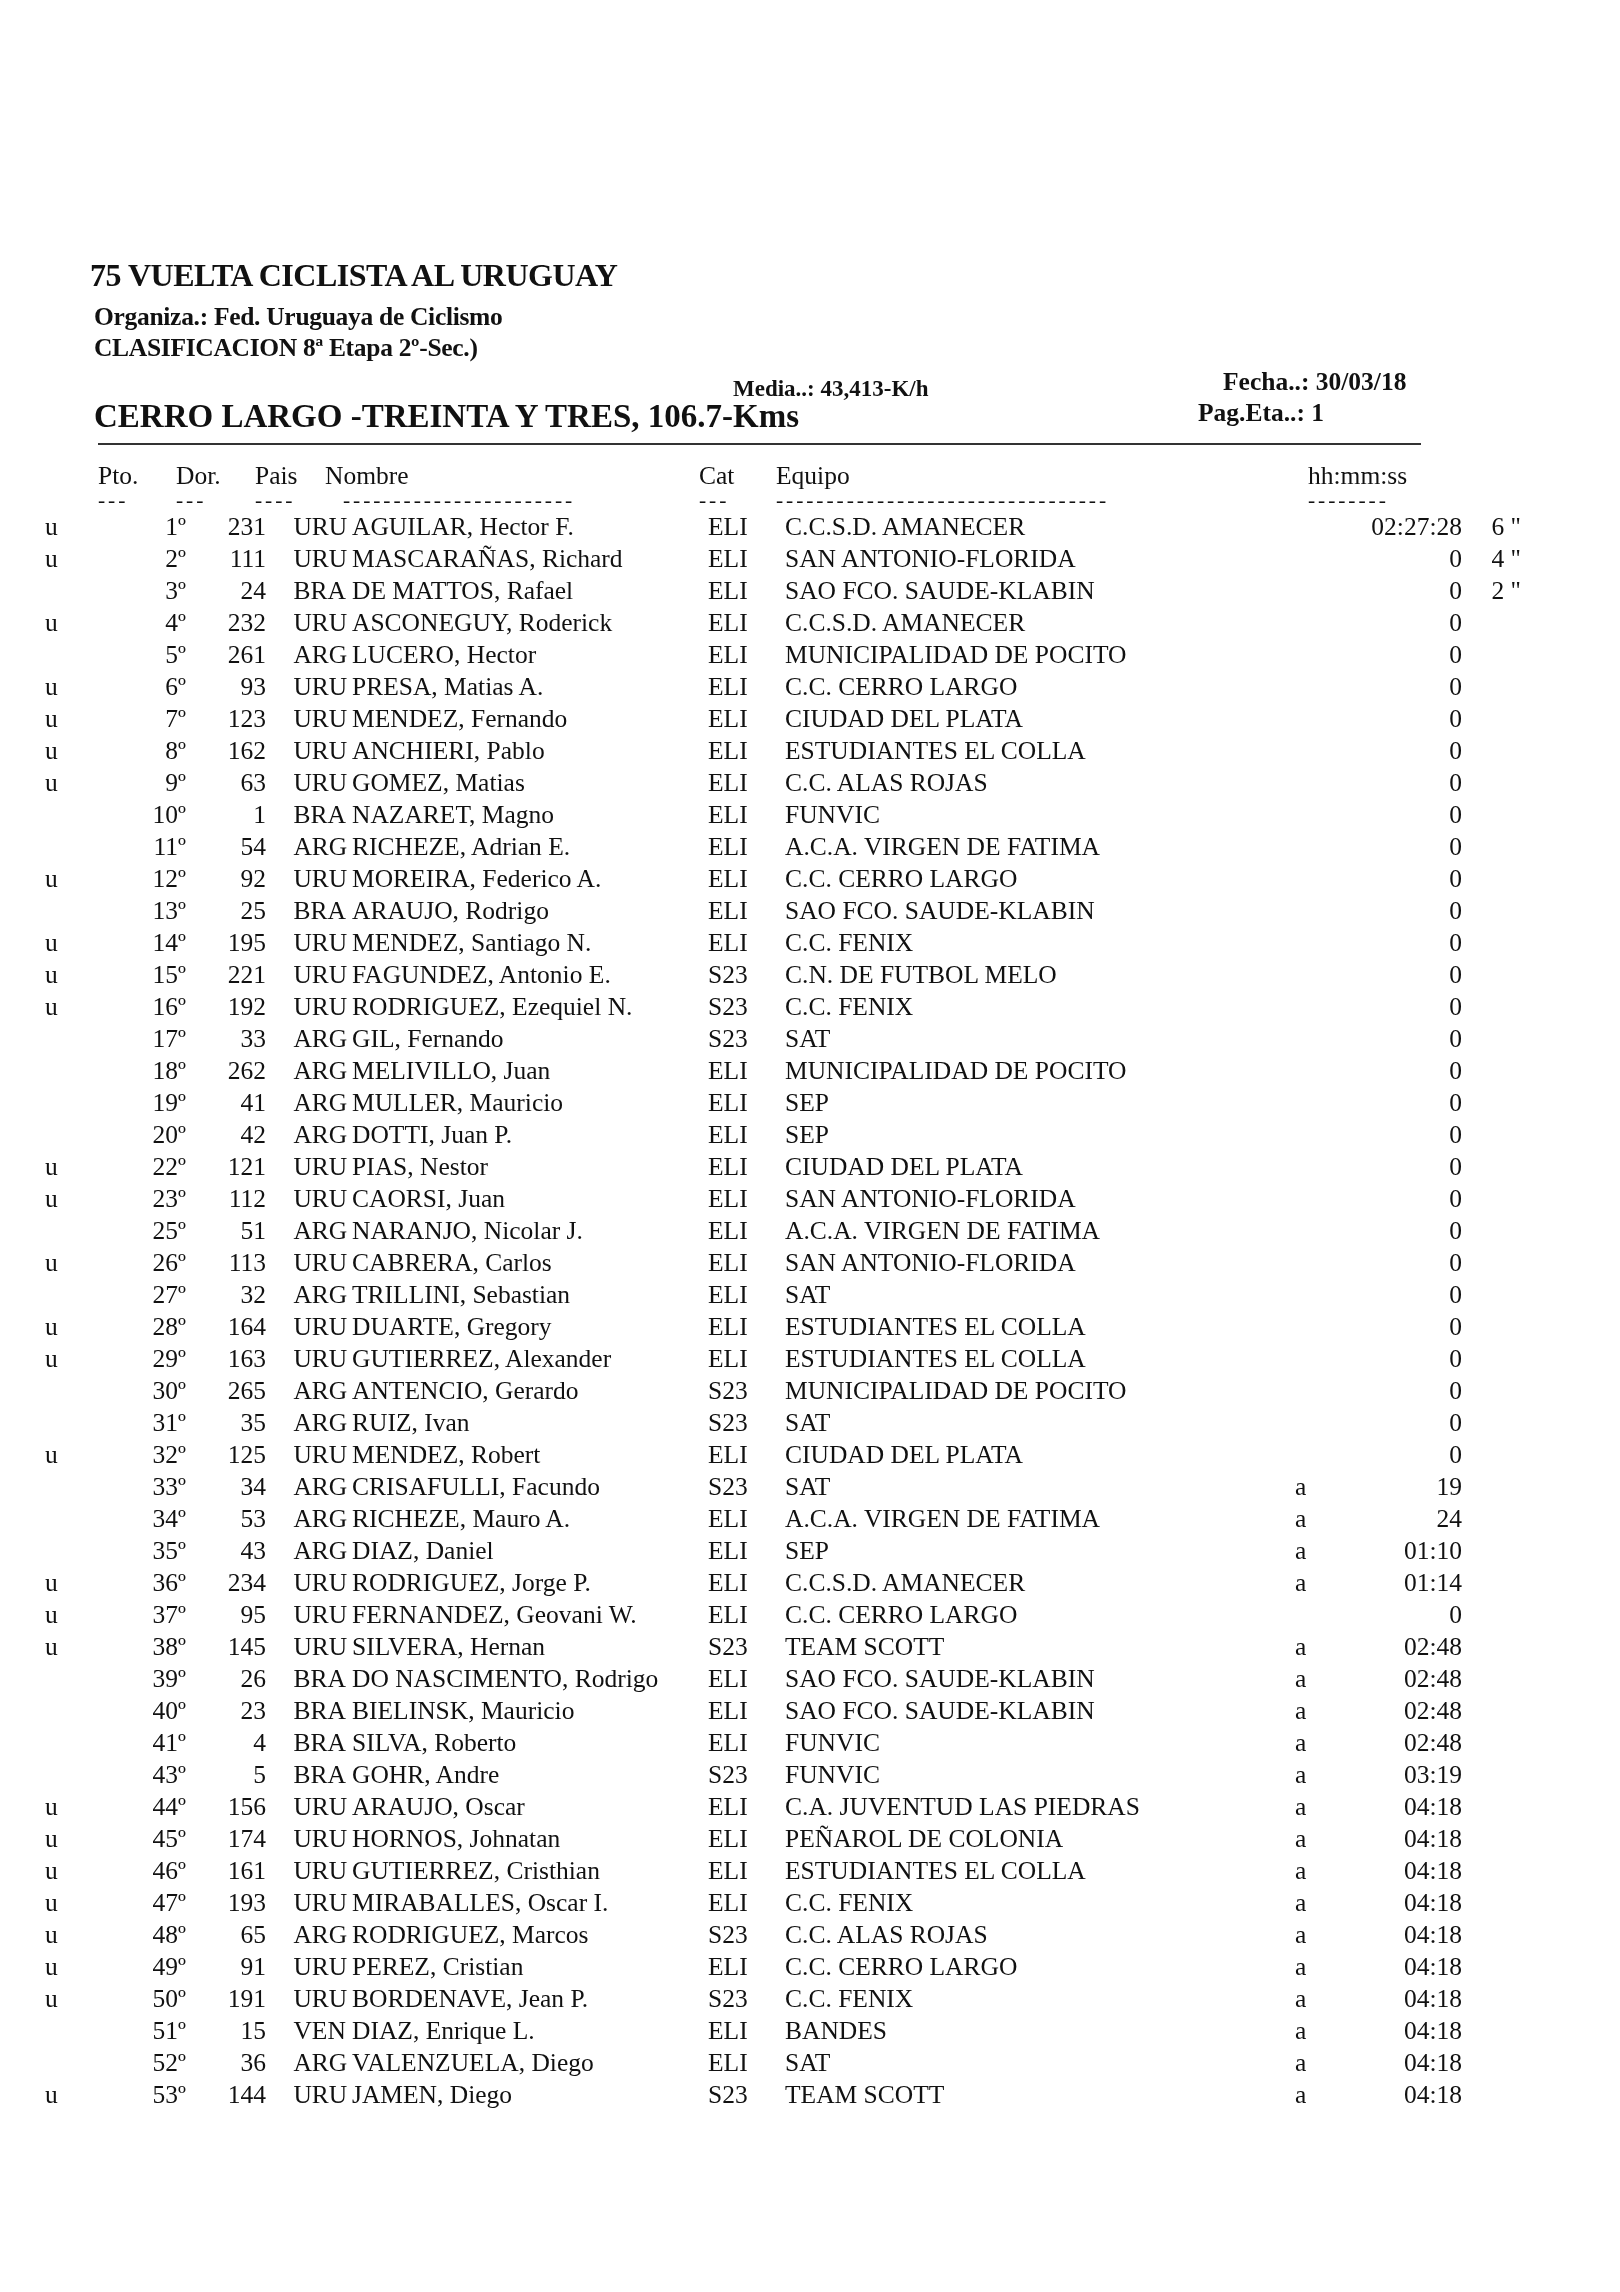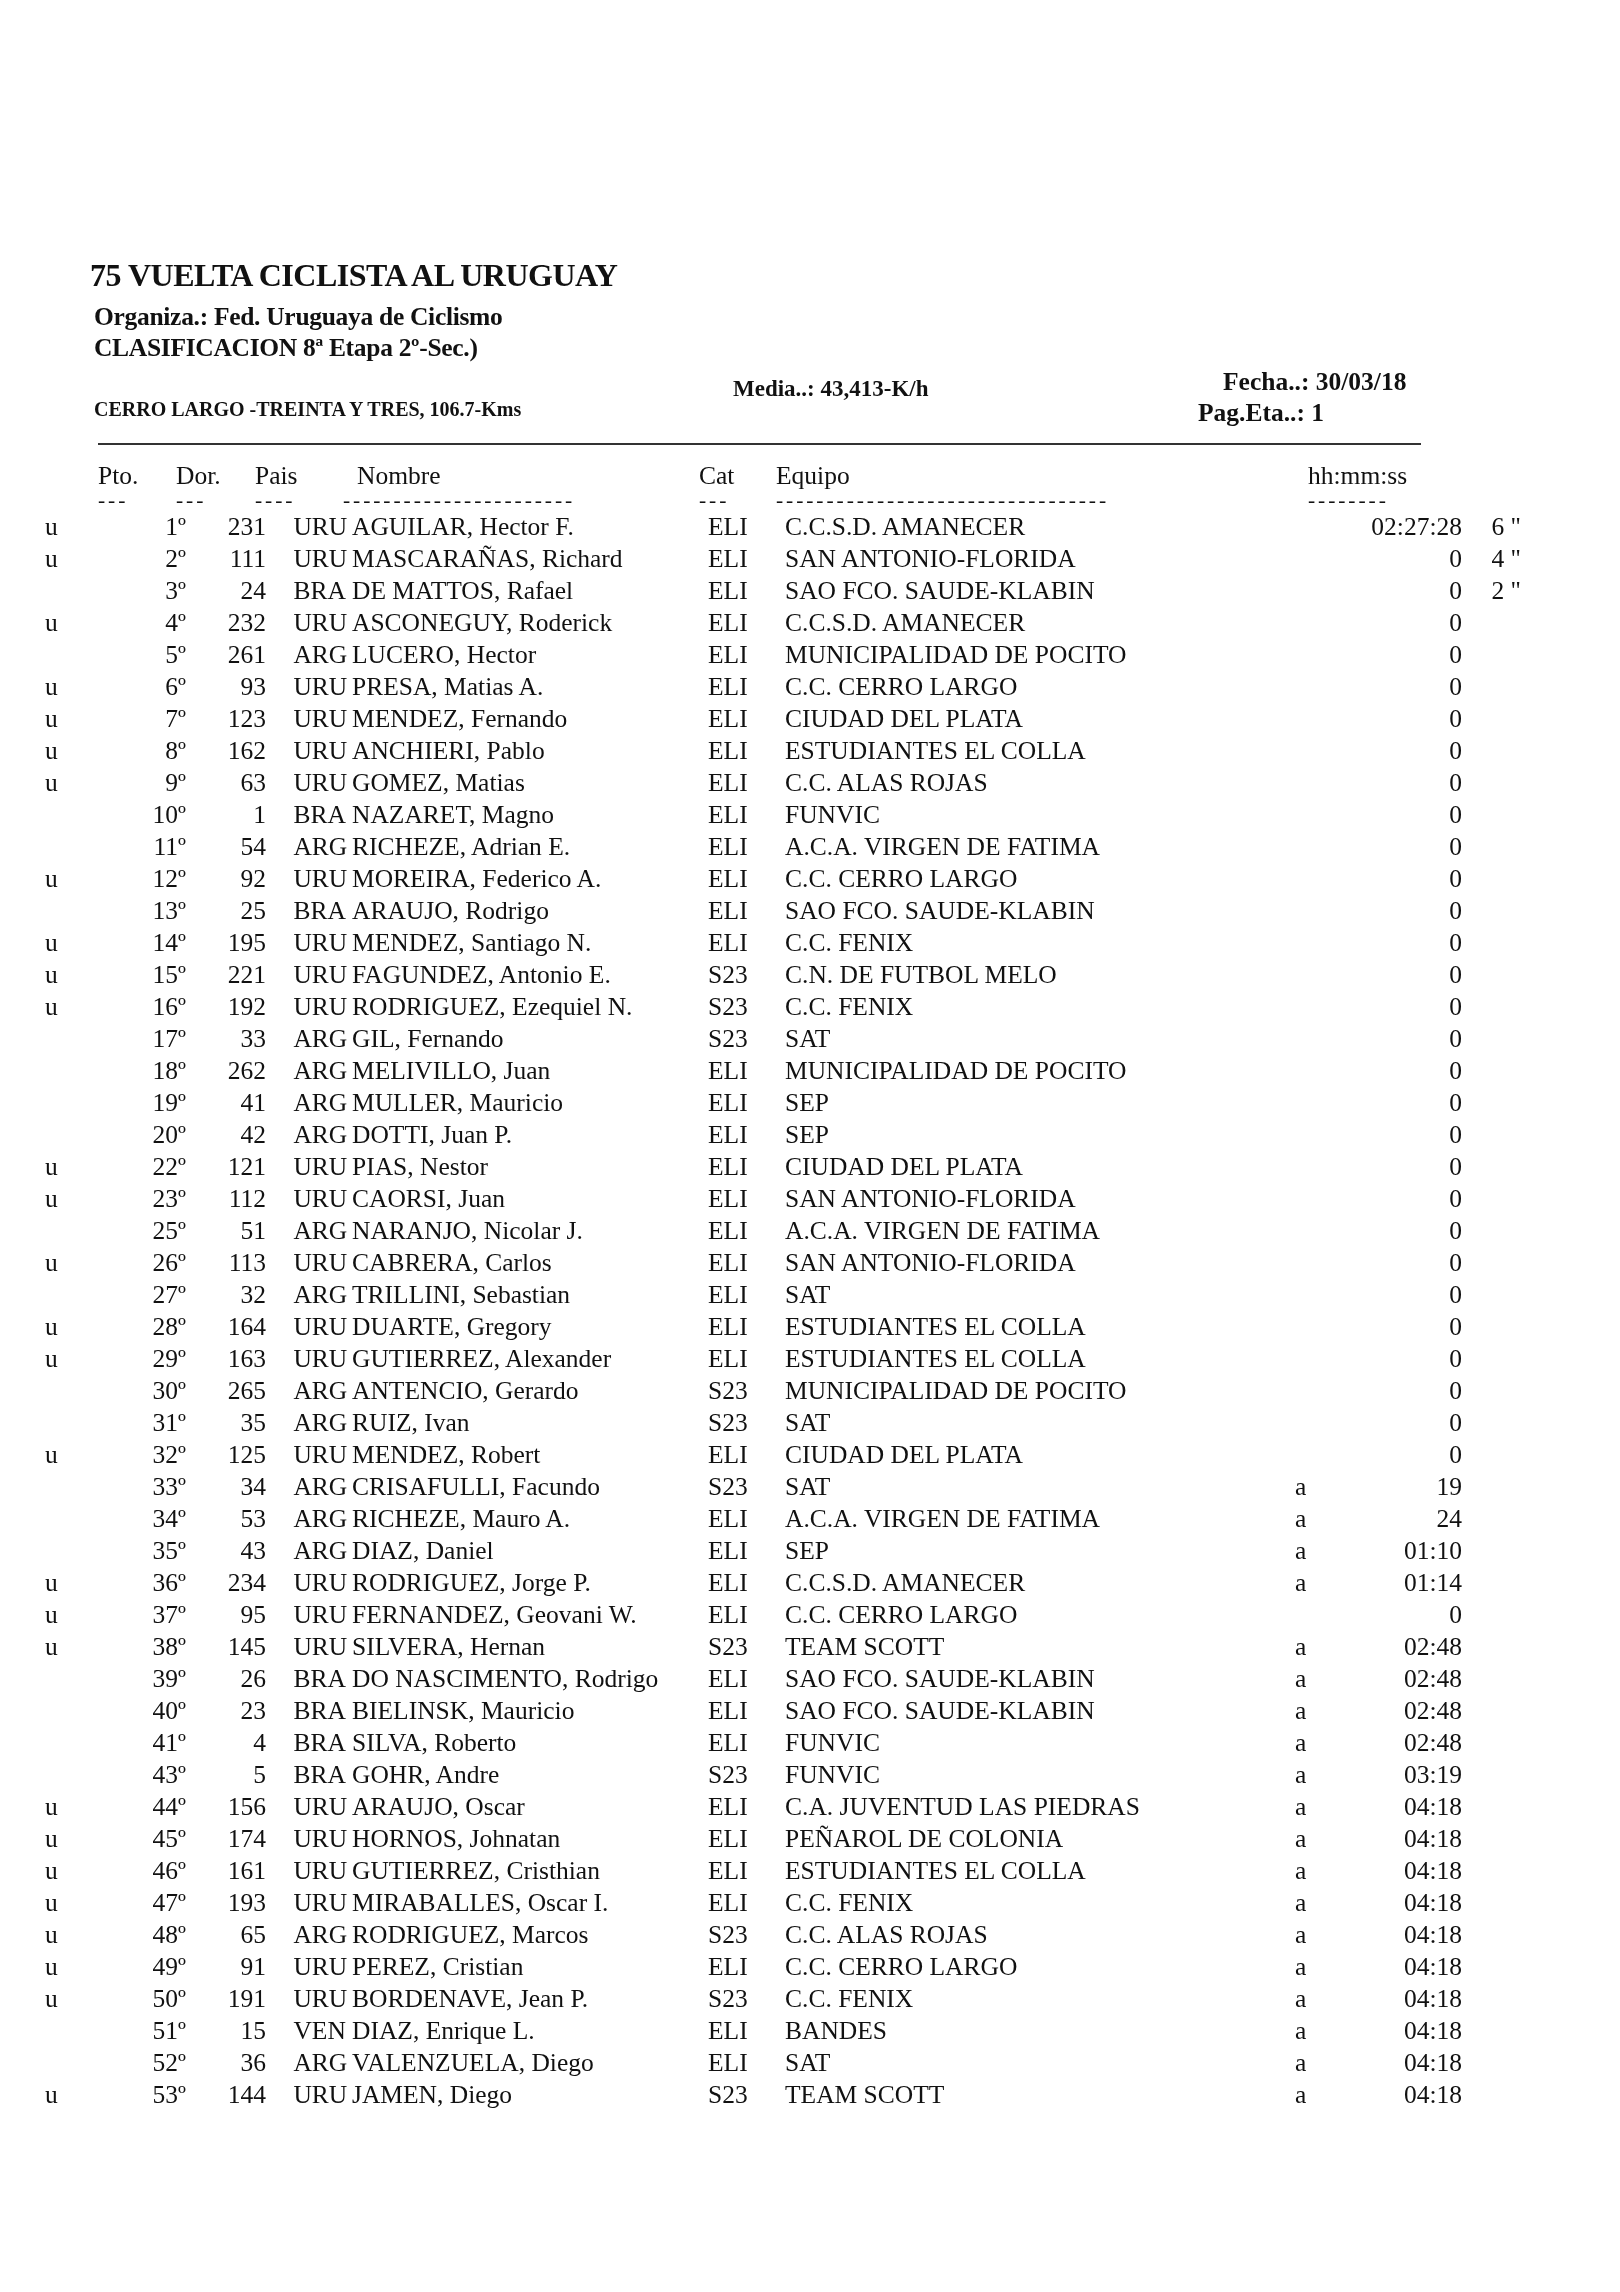--- a/index.html
+++ b/index.html
@@ -9,21 +9,21 @@
   }
   .title {
     position: absolute; left: 90px; top: 257px;
     font-size: 32px; font-weight: bold; letter-spacing: -0.5px;
   }
   .subline {
     position: absolute; left: 94px; font-size: 25.5px; font-weight: bold; letter-spacing: -0.3px;
   }
   .sub1 { top: 302px; }
   .sub2 { top: 333px; }
-  .route { position: absolute; left: 94px; top: 398px; font-size: 20px; font-weight: bold; }
+  .route { position: absolute; left: 94px; top: 398px; font-size: 33px; font-weight: bold; }
   .media { position: absolute; left: 733px; top: 376px; font-size: 23px; font-weight: bold; }
   .fecha { position: absolute; left: 1223px; top: 367px; font-size: 25.5px; font-weight: bold; }
   .pageta { position: absolute; left: 1198px; top: 398px; font-size: 25.5px; font-weight: bold; }
   .rule {
     position: absolute; left: 98px; top: 443px; width: 1323px; height: 0;
     border-top: 2px solid #333;
   }
   .col { position: absolute; font-size: 25.5px; white-space: nowrap; }
   .hdr { top: 461px; }
   .dash { top: 488px; letter-spacing: 2.9px; font-size: 21.6px; }
@@ -51,21 +51,21 @@
 <div class="subline sub2">CLASIFICACION 8ª Etapa 2º-Sec.)</div>
 <div class="fecha">Fecha..: 30/03/18</div>
 <div class="route">CERRO LARGO -TREINTA Y TRES,  106.7-Kms</div>
 <div class="media">Media..: 43,413-K/h</div>
 <div class="pageta">Pag.Eta..:  1</div>
 <div class="rule"></div>
 
 <div class="col hdr" style="left:98px;">Pto.</div>
 <div class="col hdr" style="left:176px;">Dor.</div>
 <div class="col hdr" style="left:255px;">Pais</div>
-<div class="col hdr" style="left:357px;">Nombre</div>
+<div class="col hdr" style="left:325px;">Nombre</div>
 <div class="col hdr" style="left:699px;">Cat</div>
 <div class="col hdr" style="left:776px;">Equipo</div>
 <div class="col hdr" style="left:1308px;">hh:mm:ss</div>
 
 <div class="col dash" style="left:98px;">---</div>
 <div class="col dash" style="left:176px;">---</div>
 <div class="col dash" style="left:255px;">----</div>
 <div class="col dash" style="left:343px;">-----------------------</div>
 <div class="col dash" style="left:699px;">---</div>
 <div class="col dash" style="left:776px;">---------------------------------</div>

